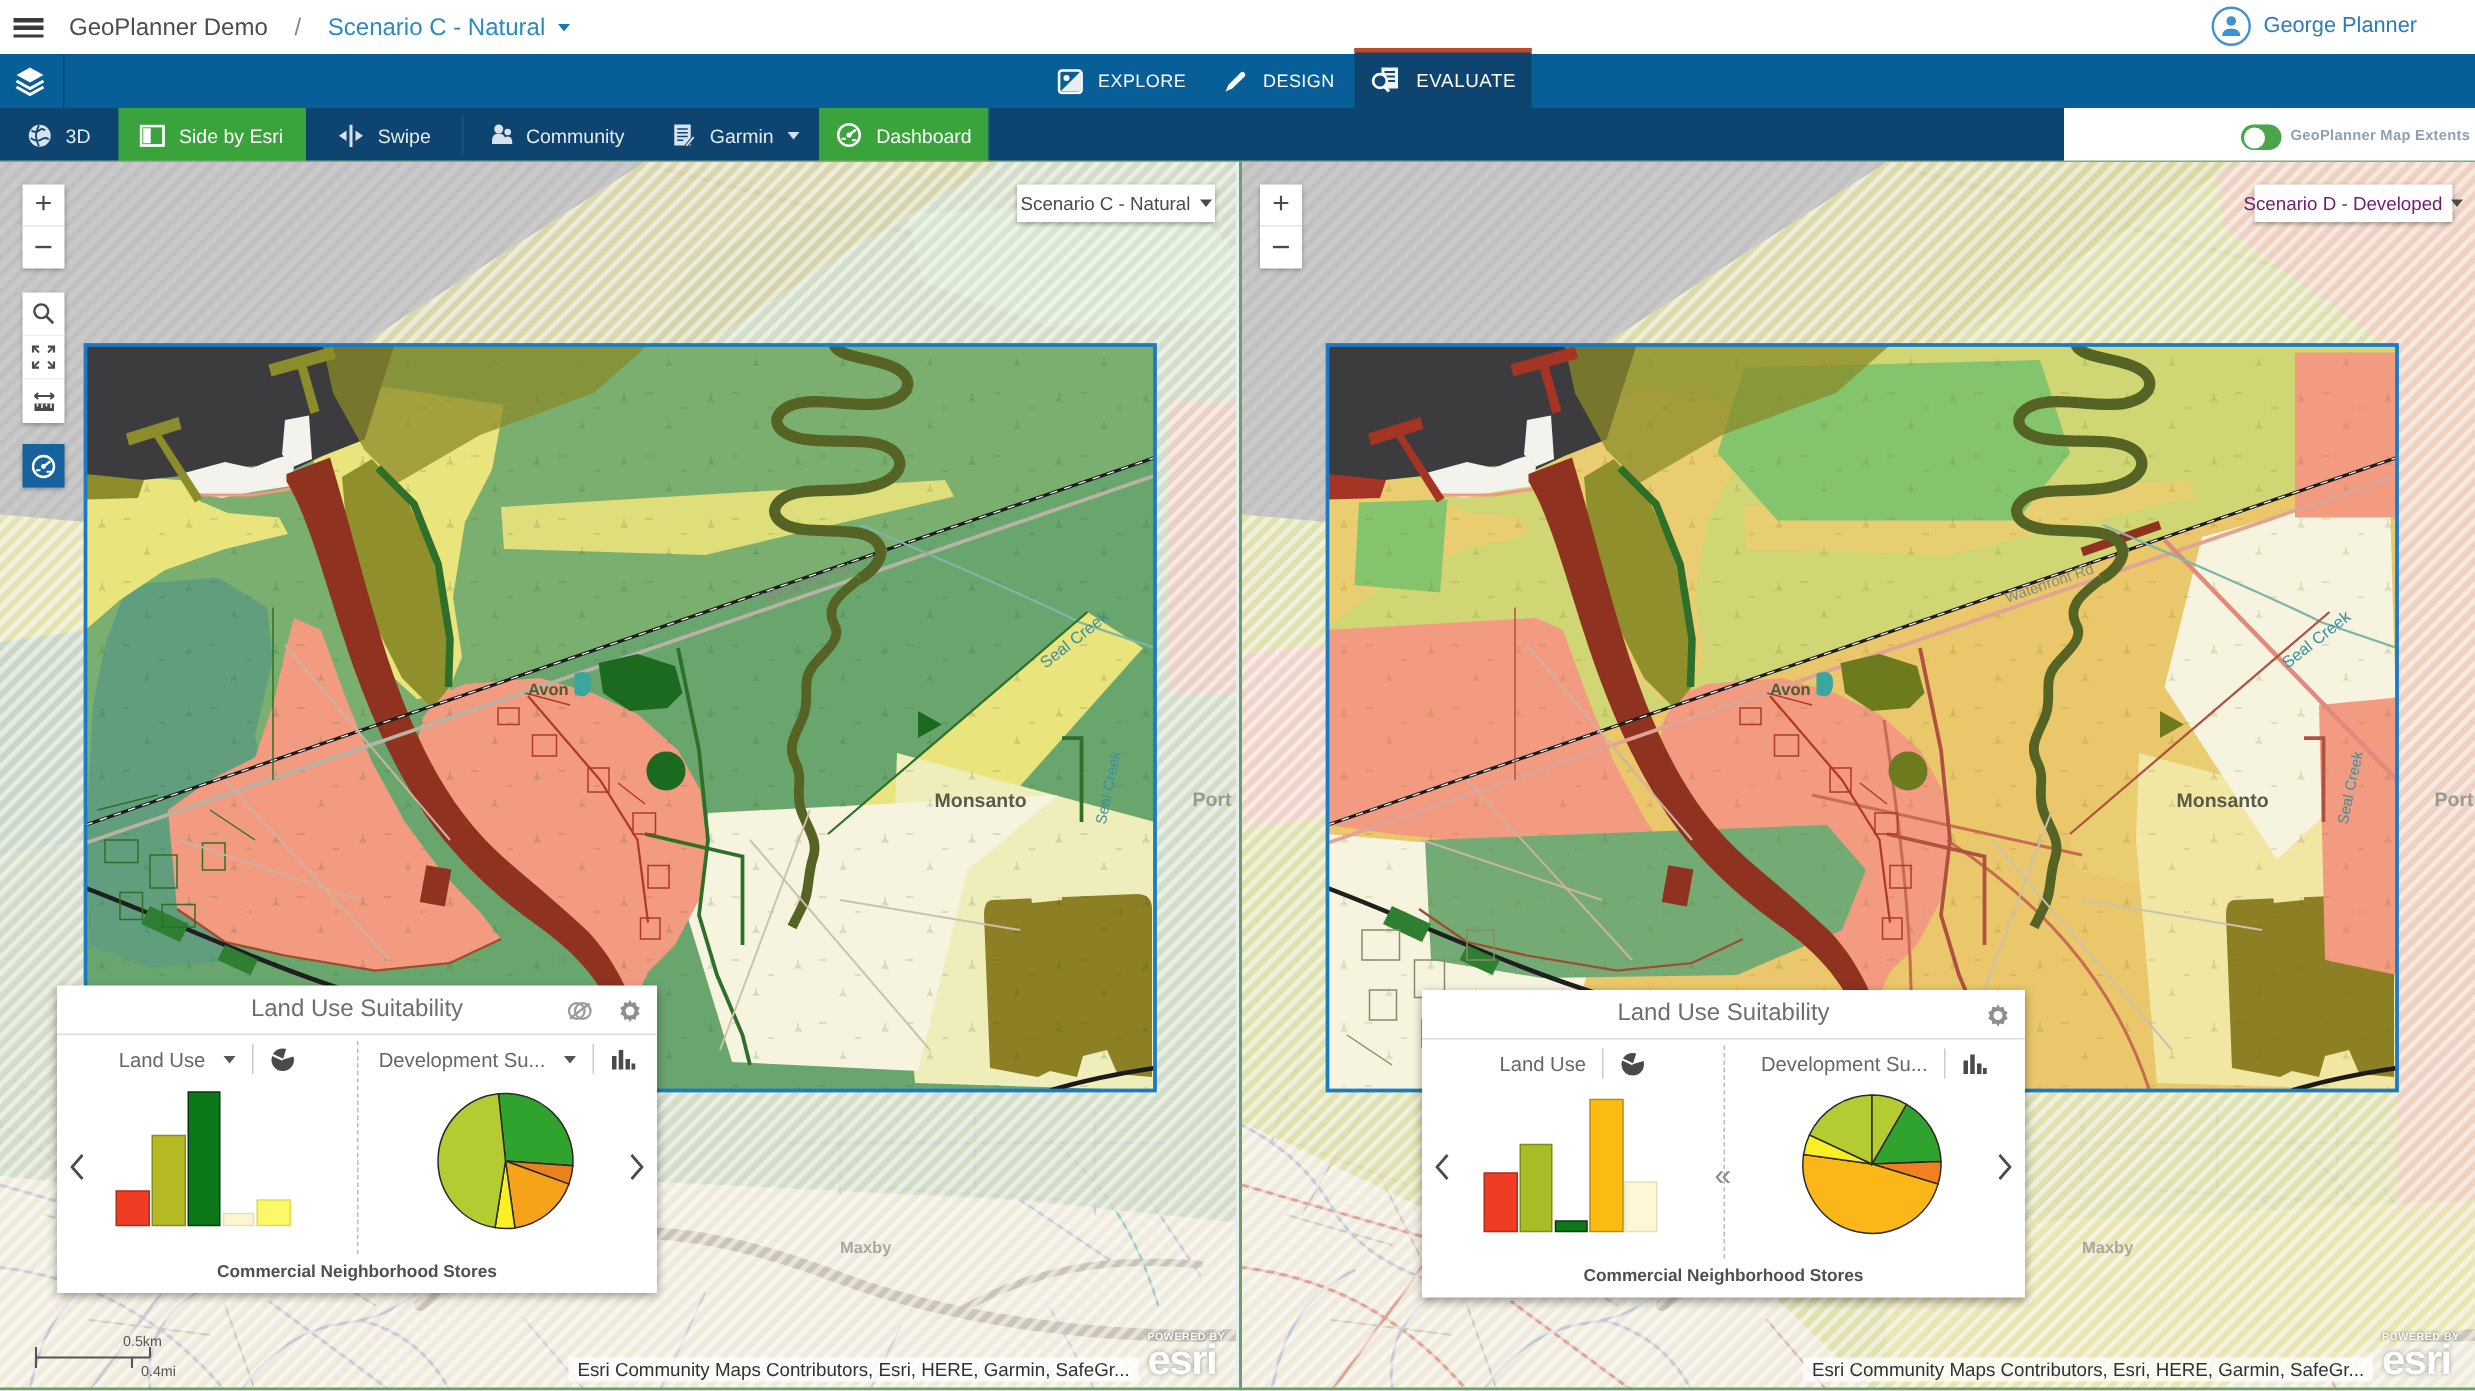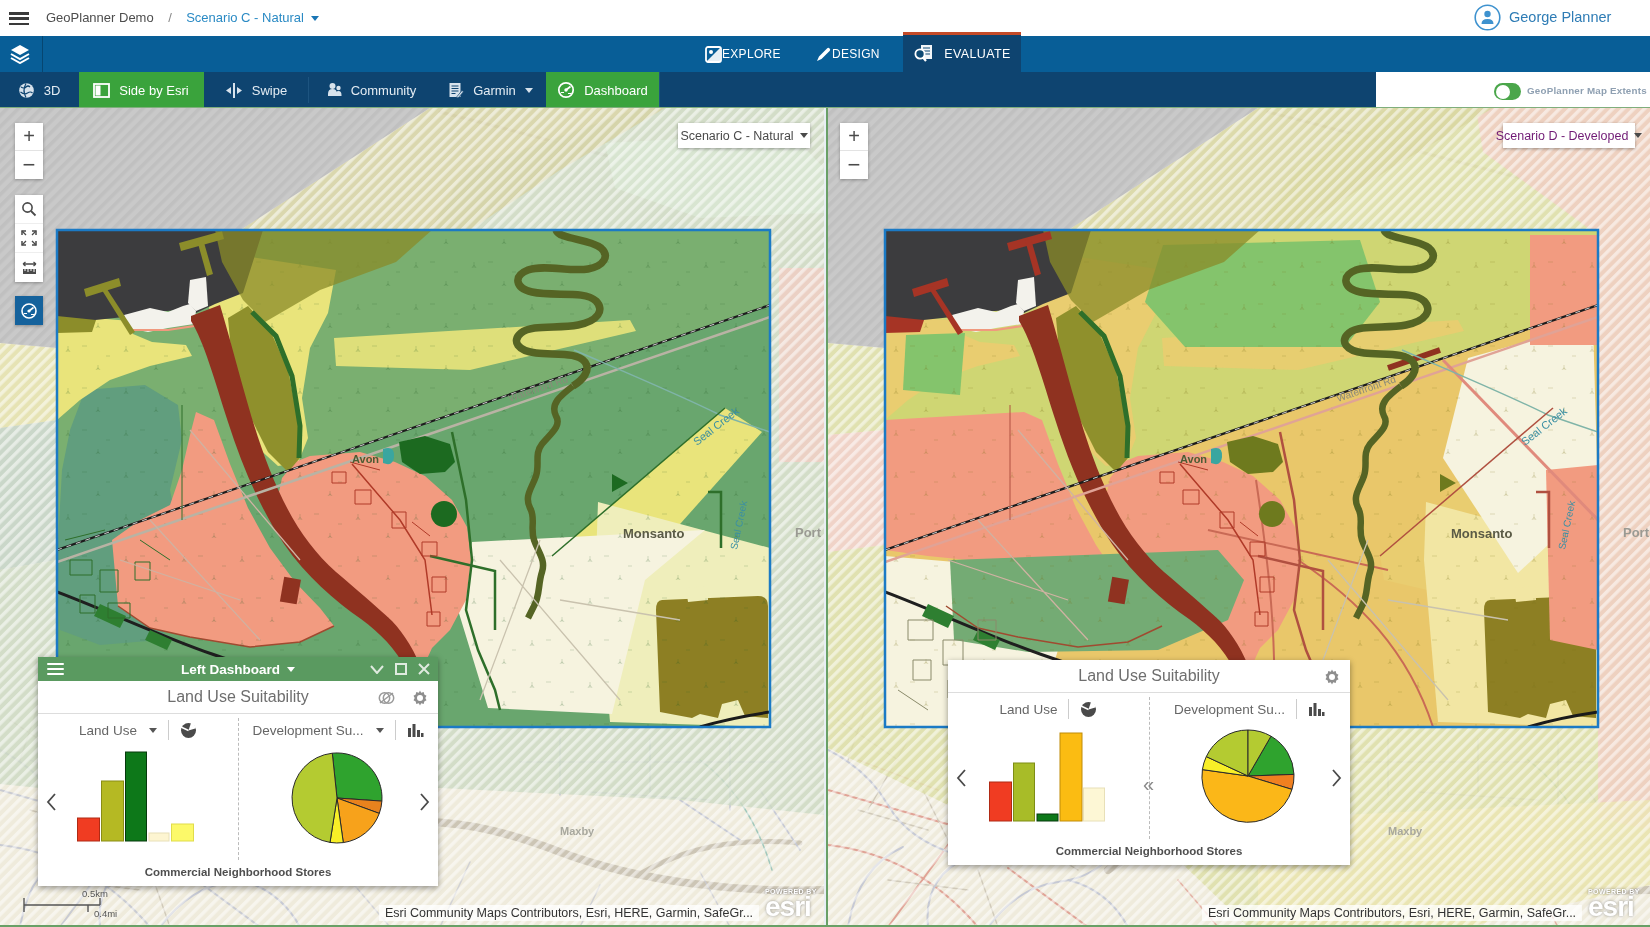--- a/index.html
+++ b/index.html
@@ -1,36 +1,36 @@
 <!DOCTYPE html>
 <html><head><meta charset="utf-8"><title>GeoPlanner</title>
 <style>*{margin:0;padding:0;box-sizing:border-box}
 body{width:1650px;height:927px;position:relative;font-family:"Liberation Sans",sans-serif;overflow:hidden;background:#fff}
 .abs{position:absolute}
 .caret{display:inline-block;width:0;height:0;border-left:4.5px solid transparent;border-right:4.5px solid transparent;border-top:5.5px solid #444;vertical-align:middle}
-.tab{display:flex;align-items:center;color:#fff;font-size:12px;letter-spacing:.3px}
+.tab{display:flex;align-items:center;gap:10px;color:#fff;font-size:12px;letter-spacing:.3px}
 .tbbtn{display:flex;align-items:center;justify-content:center;gap:9px;color:#e4ecf3;font-size:13px;height:36px;white-space:nowrap}
 .zoombox{width:28px;background:#fff;box-shadow:0 1px 3px rgba(0,0,0,.3)}
 .zbtn{width:28px;height:28px;display:flex;align-items:center;justify-content:center;font-size:20px;color:#4a4a4a}
 .tbtn{width:28px;height:29px;display:flex;align-items:center;justify-content:center;border-bottom:1px solid #eee}
 .panel{background:#fff;box-shadow:0 2px 6px rgba(0,0,0,.4)}
 .phead{height:24px;background:#5a9a60;position:relative;display:flex;align-items:center}
 .pham{margin-left:9px;width:17px}
 .pham i{display:block;height:2.5px;background:#fff;margin:2.5px 0;border-radius:1px}
 .ptitle{position:absolute;left:0;right:0;text-align:center;color:#fff;font-weight:bold;font-size:13.5px}
 .pbtns{position:absolute;right:8px;top:0;height:24px;display:flex;align-items:center;gap:11px}
 </style></head>
 <body>
 <div class="abs" style="left:0;top:0;width:1650px;height:36px;background:#fff;">
 <div class="abs" style="left:9px;top:12px;width:20px;">
       <div style="height:2.5px;background:#3a3a3a;margin-bottom:2.8px"></div>
       <div style="height:2.5px;background:#3a3a3a;margin-bottom:2.8px"></div>
       <div style="height:2.5px;background:#3a3a3a"></div>
     </div>
-<div class="abs" style="left:46px;top:10px;font-size:13px;color:#4d4d4d;white-space:nowrap;">GeoPlanner Demo&nbsp;&nbsp;&nbsp;&nbsp;<span style="color:#888;">/</span>&nbsp;&nbsp;&nbsp;&nbsp;<span style="color:#2a8ac4;">Scenario C - Natural</span>&nbsp;&nbsp;<span class="caret" style="border-top-color:#1a76b5;"></span></div>
+<div class="abs" style="left:46px;top:10px;font-size:16px;color:#4d4d4d;white-space:nowrap;">GeoPlanner Demo&nbsp;&nbsp;&nbsp;&nbsp;<span style="color:#888;">/</span>&nbsp;&nbsp;&nbsp;&nbsp;<span style="color:#2a8ac4;">Scenario C - Natural</span>&nbsp;&nbsp;<span class="caret" style="border-top-color:#1a76b5;"></span></div>
 <svg class="abs" style="left:1474px;top:4px;" width="27" height="27" viewBox="0 0 27 27">
       <circle cx="13.5" cy="13.5" r="12.3" fill="none" stroke="#3e92cf" stroke-width="1.6"></circle>
       <circle cx="13.5" cy="10" r="3.2" fill="#3e92cf"></circle>
       <path d="M7.5 20 q0 -5 6 -5 q6 0 6 5 z" fill="#3e92cf"></path>
     </svg>
 <div class="abs" style="left:1509px;top:9px;font-size:14.5px;color:#2e7cb5;">George Planner</div>
 </div>
 <div class="abs" style="left:0;top:36px;width:1650px;height:36px;background:#085e97;">
 <div class="abs" style="left:9px;top:8px;"><svg width="22" height="20" viewBox="0 0 22 20">
         <path d="M11 1 L20 6 L11 11 L2 6 Z" fill="#fff"></path>
@@ -396,39 +396,20 @@
       <path d="M4 11.5 h3 M11 12.5 h3" stroke="#fff" stroke-width="1.2"></path>
     </svg>
   </div>
 <div class="abs zoombox" style="left:840px;top:123px;">
 <div class="zbtn" style="border-bottom:1px solid #e3e3e3;">+</div>
     <div class="zbtn" style="font-size:22px;">−</div>
   </div>
 <div class="abs" style="left:678px;top:123px;width:132px;height:25px;background:#fff;box-shadow:0 1px 3px rgba(0,0,0,.35);display:flex;align-items:center;justify-content:center;font-size:12.5px;color:#4a4a4a;white-space:nowrap;">Scenario C - Natural<span class="caret" style="border-top-color:#4a4a4a;margin-left:6px;"></span></div>
 <div class="abs" style="left:1503px;top:123px;width:132px;height:25px;background:#fff;box-shadow:0 1px 3px rgba(0,0,0,.35);display:flex;align-items:center;justify-content:center;font-size:12.5px;color:#701a75;white-space:nowrap;">Scenario D - Developed<span class="caret" style="border-top-color:#4a4a4a;margin-left:6px;"></span></div>
 <div class="abs panel" style="left:38px;top:657px;width:400px;">
-<div class="phead">
-      <div class="pham">
-        <i></i>
-        <i></i>
-        <i></i>
-      </div>
-<div class="ptitle">Left Dashboard<span class="caret" style="border-top-color:#fff;margin-left:7px;"></span></div>
-<div class="pbtns">
-        <svg width="14" height="9" viewBox="0 0 14 9">
-          <path d="M1 1 L7 8 L13 1" stroke="#dfeadf" stroke-width="2" fill="none"></path>
-        </svg>
-<svg width="12" height="12" viewBox="0 0 12 12">
-          <rect x="1" y="1" width="10" height="10" fill="none" stroke="#dfeadf" stroke-width="2"></rect>
-        </svg>
-<svg width="12" height="12" viewBox="0 0 12 12">
-          <path d="M1 1 L11 11 M11 1 L1 11" stroke="#dfeadf" stroke-width="2"></path>
-        </svg>
-      </div>
-    </div>
 <div style="position:relative;height:33px;border-bottom:1px solid #ddd;display:flex;align-items:center;justify-content:center;">
 <span style="font-size:16px;color:#6e6e6e;">Land Use Suitability</span>
 <div class="abs" style="right:42px;top:9px;"><svg width="19" height="16" viewBox="0 0 19 16">
           <circle cx="7.5" cy="8" r="5.2" fill="none" stroke="#9a9a9a" stroke-width="1.5"></circle>
           <circle cx="11.5" cy="8" r="5.2" fill="none" stroke="#9a9a9a" stroke-width="1.5"></circle>
           <line x1="3" y1="13" x2="16" y2="3" stroke="#9a9a9a" stroke-width="1.5"></line>
         </svg></div>
       <div class="abs" style="right:9px;top:8px;"><svg width="18" height="18" viewBox="0 0 18 18">
           <path d="M9 1.5 l1.2 2.2 2.5-.6 .6 2.5 2.2 1.2 -1.2 2.2 1.2 2.2 -2.2 1.2 -.6 2.5 -2.5 -.6 -1.2 2.2 -1.2 -2.2 -2.5 .6 -.6 -2.5 -2.2 -1.2 1.2 -2.2 -1.2 -2.2 2.2 -1.2 .6 -2.5 2.5 .6 z" fill="#8e8e8e"></path>
           <circle cx="9" cy="9" r="3" fill="#fff"></circle>

